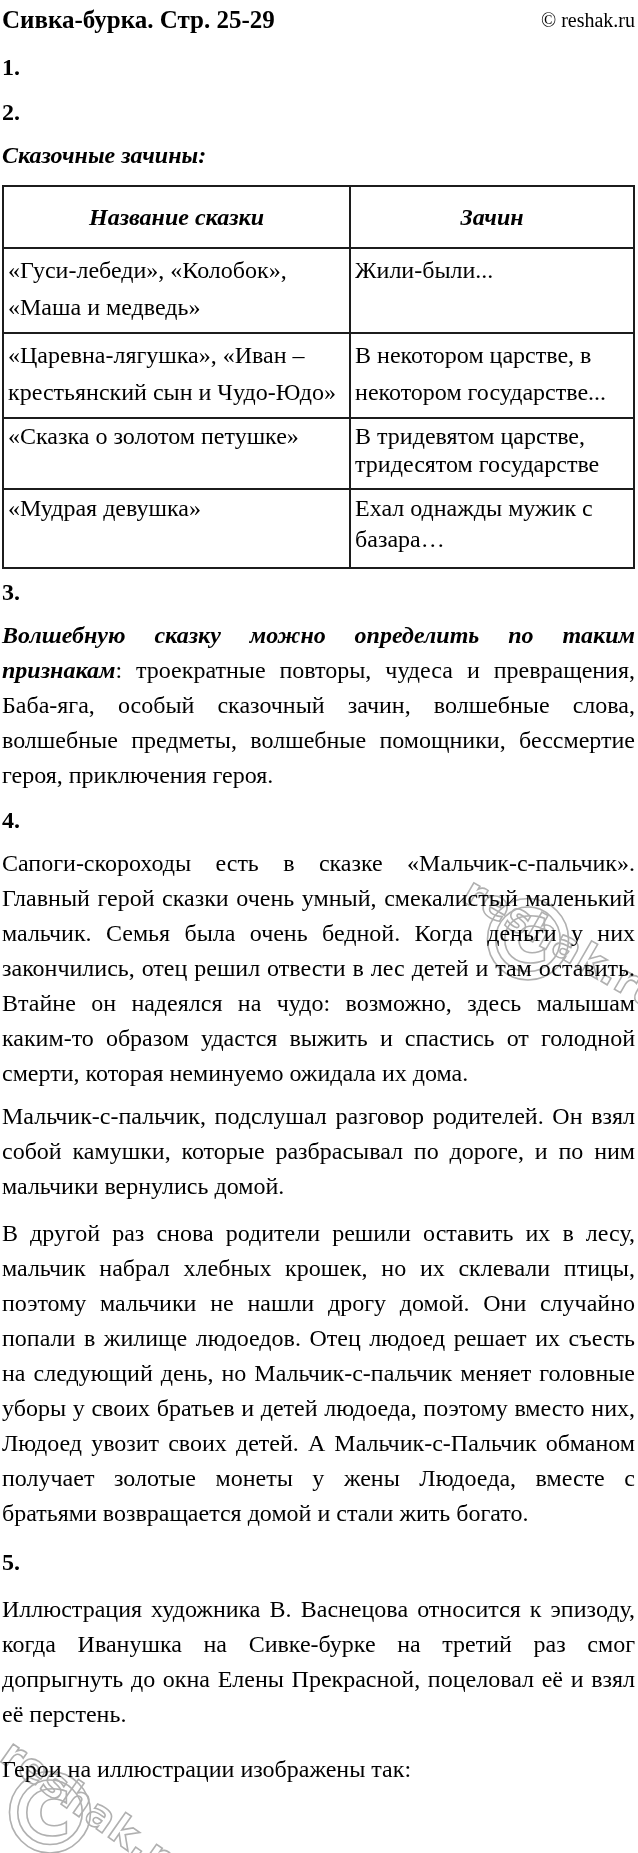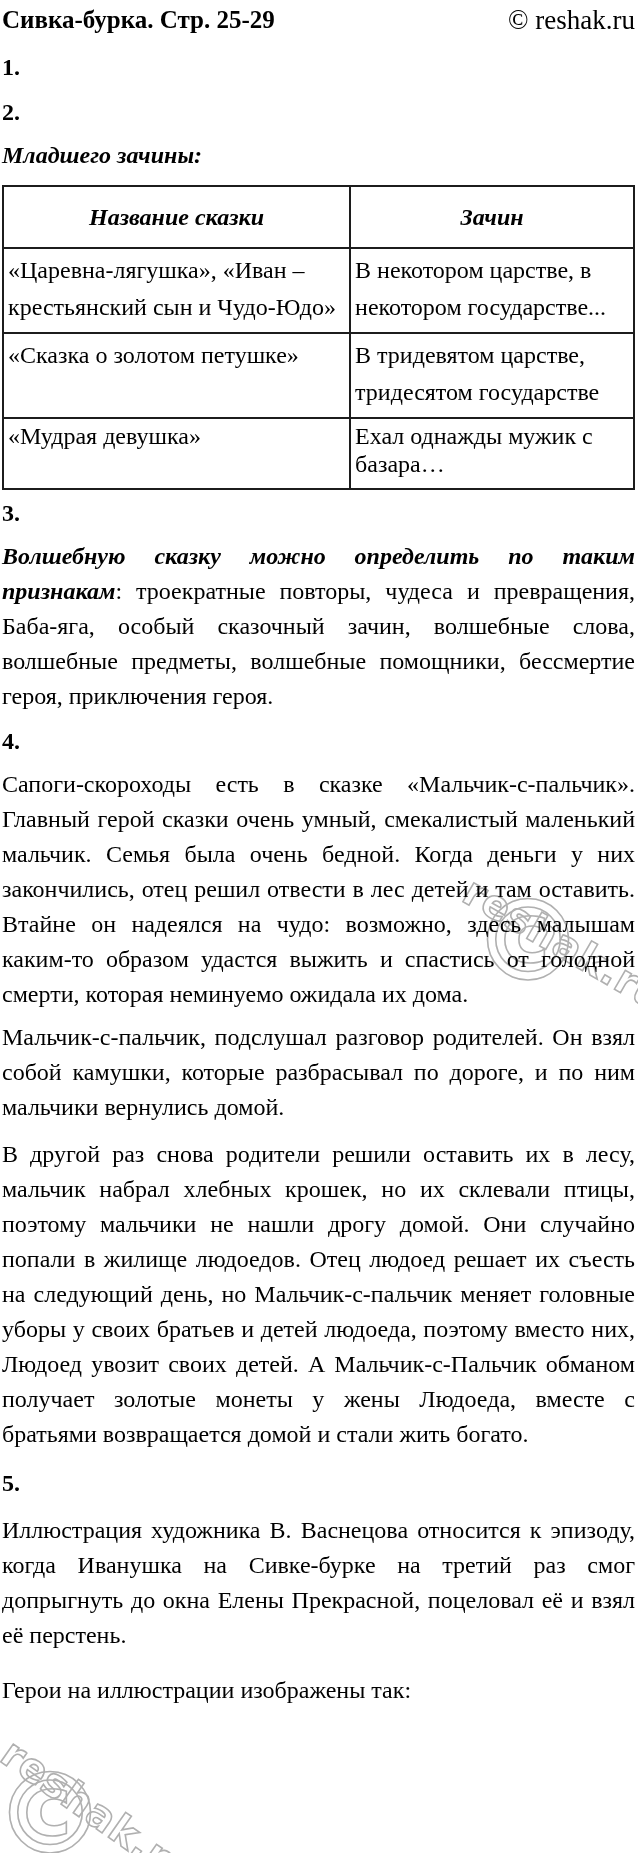--- a/index.html
+++ b/index.html
@@ -4,21 +4,21 @@
 <style>
   html, body { margin: 0; padding: 0; background: #ffffff; }
   body {
     width: 638px; height: 1853px; overflow: hidden; position: relative;
     font-family: "Liberation Serif", serif;
     font-size: 24px; line-height: 35px; color: #000000;
   }
   .content { position: relative; z-index: 2; padding: 4px 3px 0 2px; }
   .doc-header { display: flex; justify-content: space-between; align-items: flex-start; line-height: 32px; }
   .doc-title { font-weight: 700; font-size: 25px; }
-  .doc-copy { font-size: 27px; }
+  .doc-copy { font-size: 20px; }
   .num { font-weight: 700; margin: 10px 0 0; }
   .para { margin: 8px 0 0; text-align: justify; }
   .lead { font-weight: 700; font-style: italic; }
   table.zachin {
     border-collapse: collapse; width: 100%; margin: 12px 0 6px;
     table-layout: fixed;
   }
   table.zachin th, table.zachin td {
     border: 2px solid #1c1c1c; vertical-align: top;
   }
@@ -56,34 +56,38 @@
 <div class="content">
 
   <div class="doc-header">
     <span class="doc-title">Сивка-бурка. Стр. 25-29</span>
     <span class="doc-copy">© reshak.ru</span>
   </div>
 
   <p class="num" style="margin-top:14px;">1.</p>
 
   <p class="num">2.</p>
-  <p class="para"><b class="lead">Младшего зачины:</b></p>
+  <p class="para"><b class="lead">Сказочные зачины:</b></p>
 
   <table class="zachin">
     <colgroup>
         <col class="c1">
         <col class="c2">
       </colgroup>
     <thead>
       <tr>
         <th>Название сказки</th>
         <th>Зачин</th>
       </tr>
     </thead>
     <tbody>
+      <tr>
+        <td>«Гуси-лебеди», «Колобок», «Маша и медведь»</td>
+        <td>Жили-были...</td>
+      </tr>
       <tr>
         <td>«Царевна-лягушка», «Иван – крестьянский сын и Чудо-Юдо»</td>
         <td>В некотором царстве, в некотором государстве...</td>
       </tr>
       <tr>
         <td>«Сказка о золотом петушке»</td>
         <td>В тридевятом царстве, тридесятом государстве</td>
       </tr>
       <tr>
         <td>«Мудрая девушка»</td>

